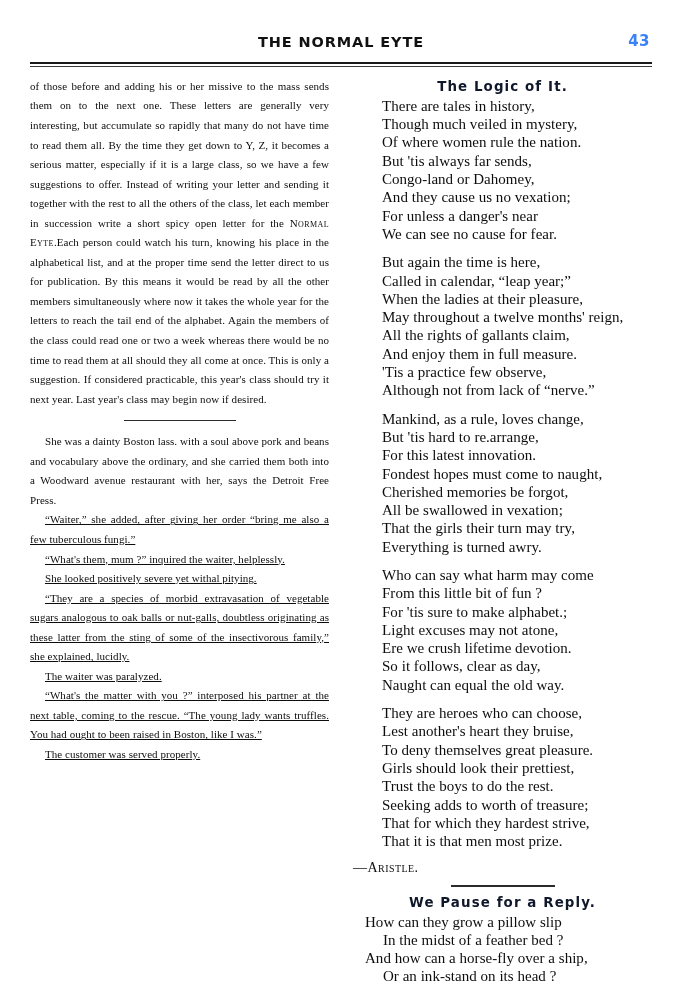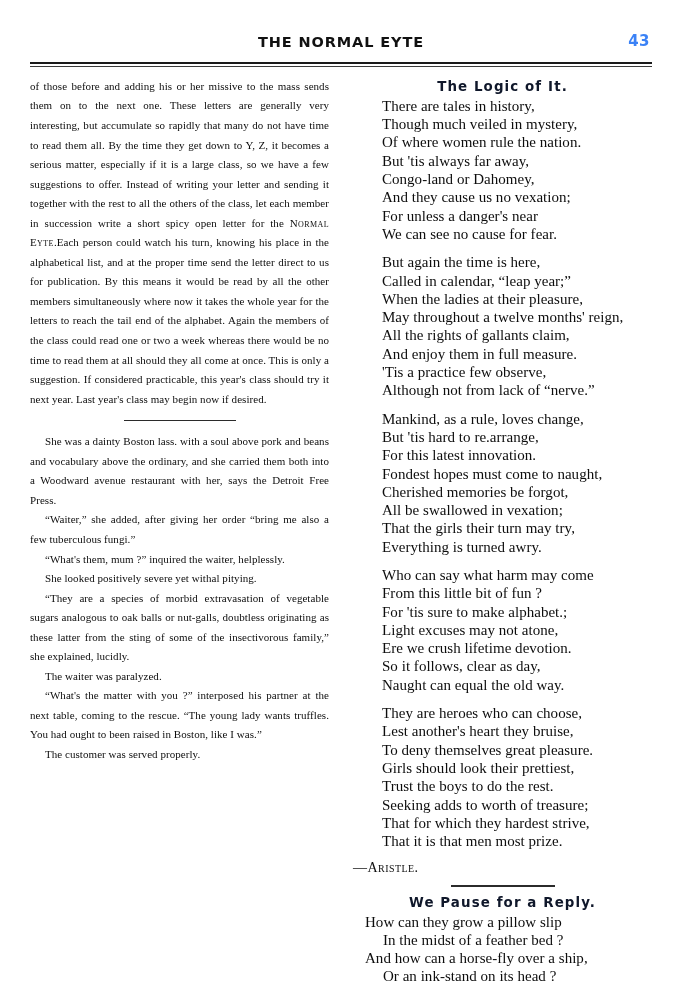--- a/index.html
+++ b/index.html
@@ -82,20 +82,21 @@
     text-justify: inter-word;
     font-size: 11px;
     line-height: 19.55px;
     letter-spacing: 0.05px;
   }
   .prose p.indent {
     text-indent: 15px;
   }
   .prose p.last-line-left {
     text-align-last: left;
+    text-decoration: underline;
   }
   .smallcaps {
     font-variant: small-caps;
     letter-spacing: 0.4px;
   }
 
   
   .divider {
     width: 112px;
     height: 1.1px;
@@ -185,21 +186,21 @@
 
     <div class="col col-right">
 
       <div class="poem-block">
         <div class="poem-title">The Logic of It.</div>
 
         <div class="stanza">
           <div class="verse">There are tales in history,</div>
           <div class="verse">Though much veiled in mystery,</div>
           <div class="verse">Of where women rule the nation.</div>
-          <div class="verse">But 'tis always far away,</div>
+          <div class="verse">But 'tis always far sends,</div>
           <div class="verse">Congo-land or Dahomey,</div>
           <div class="verse">And they cause us no vexation;</div>
           <div class="verse">For unless a danger's near</div>
           <div class="verse">We can see no cause for fear.</div>
         </div>
 
         <div class="stanza">
           <div class="verse">But again the time is here,</div>
           <div class="verse">Called in calendar, “leap year;”</div>
           <div class="verse">When the ladies at their pleasure,</div>

